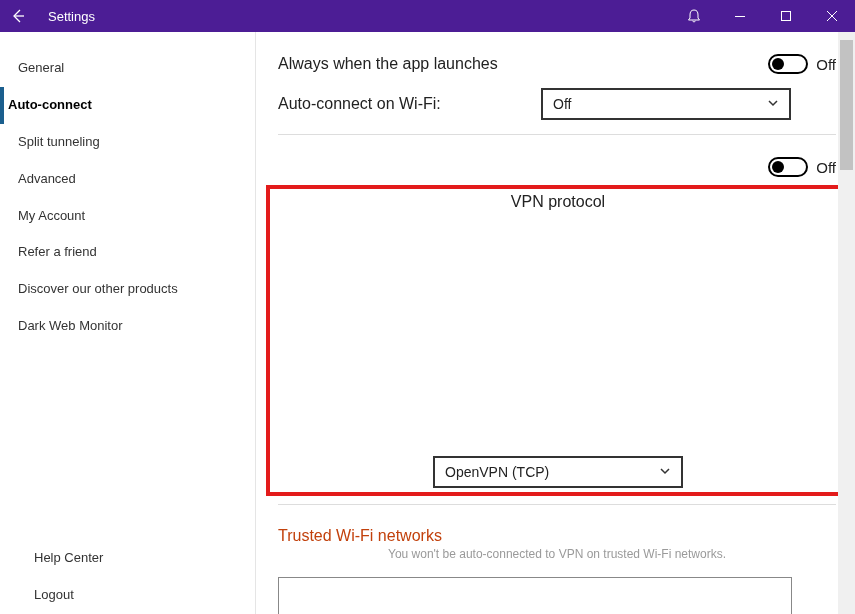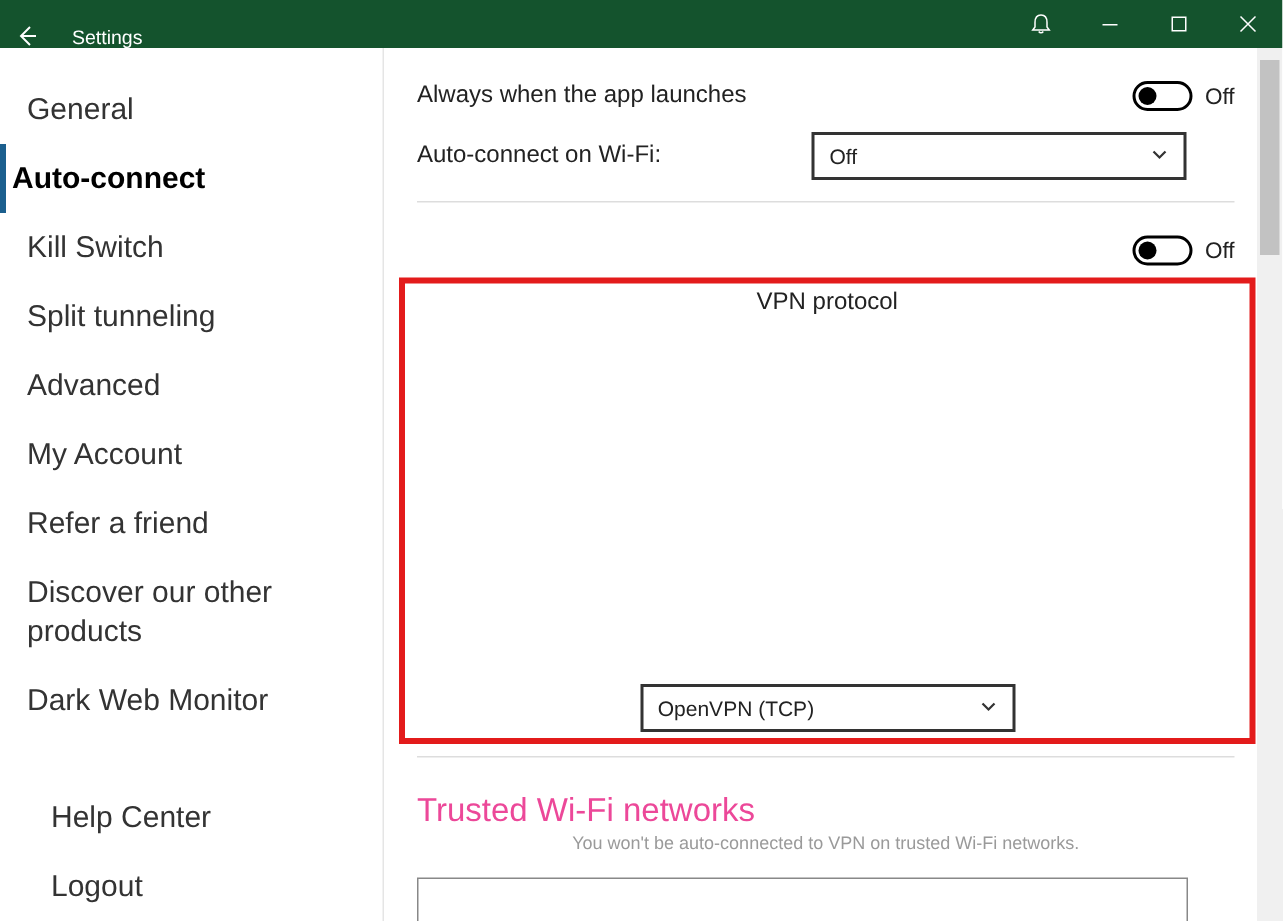--- a/index.html
+++ b/index.html
@@ -2,24 +2,24 @@
 <html><head>
 <meta charset="utf-8">
 <style>
   * { box-sizing: border-box; }
   html, body { margin: 0; padding: 0; font-family: "Segoe UI", Arial, sans-serif; }
   body { width: 855px; height: 614px; overflow: hidden; background: #fff; position: relative; }
 
   
   .titlebar {
     height: 32px;
-    background: #14532d;
+    background: #4c1d95;
     color: #fff;
     display: flex;
-    align-items: flex-end;
+    align-items: center;
     padding-left: 8px;
     font-size: 13px;
   }
   .titlebar .back-icon {
     width: 20px;
     display: flex;
     align-items: center;
     justify-content: center;
     cursor: pointer;
   }
@@ -45,21 +45,21 @@
     position: relative;
   }
 
   
   .sidebar {
     width: 256px;
     border-right: 1px solid #e5e5e5;
     display: flex;
     flex-direction: column;
     padding-top: 18px;
-    font-size: 20px;
+    font-size: 13px;
     color: #333;
   }
   .sidebar .nav-item {
     padding: 10px 18px 10px 18px;
     cursor: pointer;
     line-height: 1.3;
   }
   .sidebar .nav-item.active {
     font-weight: 600;
     color: #000;
@@ -69,21 +69,21 @@
   .sidebar .sidebar-spacer { flex: 1; }
   .sidebar .bottom-item {
     padding: 10px 34px;
     cursor: pointer;
     line-height: 1.3;
   }
 
   
   .content {
     flex: 1;
-    padding: 22px 32px 0 22px;
+    padding: 22px 19px 0 22px;
     position: relative;
     overflow: hidden;
   }
   .scroll-track {
     position: absolute;
     right: 0;
     top: 0;
     width: 17px;
     height: 100%;
     background: #f0f0f0;
@@ -168,23 +168,23 @@
     outline-offset: 2px;
     padding: 2px 4px;
     margin-left: -6px;
     margin-right: -8px;
     margin-bottom: 14px;
   }
   .highlight-row .row { margin-bottom: 0; flex-direction: column; }
   .highlight-row .label { flex: 0 0 263px; }
 
   .section-title {
-    font-size: 22px;
+    font-size: 16px;
     font-weight: 400;
-    color: #ec4899;
+    color: #c2410c;
     margin-top: 22px;
     margin-bottom: 2px;
   }
   .section-sub {
     font-size: 12px;
     color: #9a9a9a;
     margin-bottom: 16px;
     text-align: center;
   }
   .wifi-box {
@@ -228,21 +228,20 @@
         <path d="M1 1 L11 11 M11 1 L1 11" stroke="#fff" stroke-width="1"></path>
       </svg>
   </div>
 </div>
 
 <div class="main">
 
   <div class="sidebar">
     <div class="nav-item">General</div>
     <div class="nav-item active">Auto-connect</div>
-    <div class="nav-item">Kill Switch</div>
     <div class="nav-item">Split tunneling</div>
     <div class="nav-item">Advanced</div>
     <div class="nav-item">My Account</div>
     <div class="nav-item">Refer a friend</div>
     <div class="nav-item">Discover our other products</div>
     <div class="nav-item">Dark Web Monitor</div>
     <div class="sidebar-spacer"></div>
     <div class="bottom-item">Help Center</div>
     <div class="bottom-item">Logout</div>
   </div>

